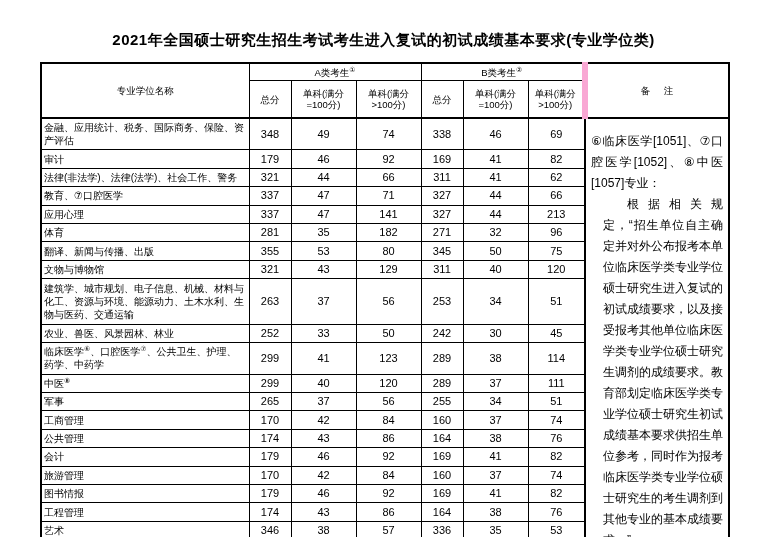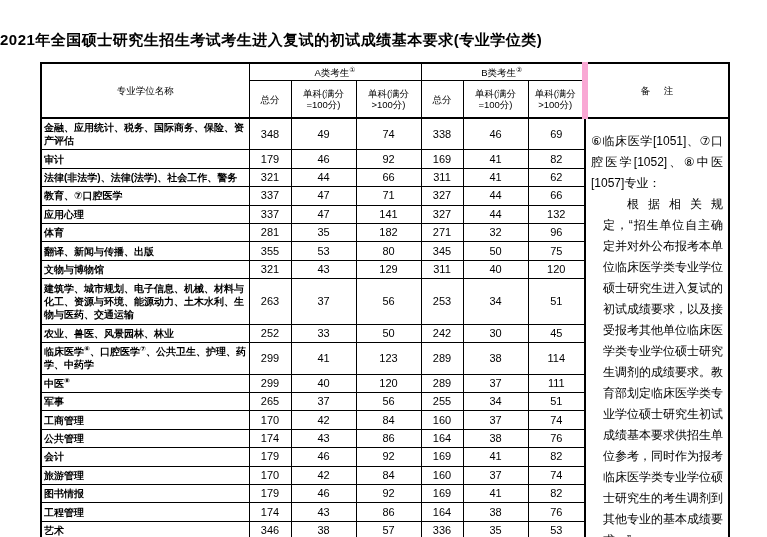--- a/index.html
+++ b/index.html
@@ -4,21 +4,21 @@
 <style>
   html,body{margin:0;padding:0;background:#ffffff;}
   body{
     width:767px;height:537px;position:relative;overflow:hidden;
     font-family:"Liberation Sans","DejaVu Sans",sans-serif;
     color:#000;
     -webkit-font-smoothing:antialiased;
   }
   .page-title{
     position:absolute;left:0;top:31px;width:767px;
-    font-size:15px;font-weight:bold;
+    text-align:center;font-size:15px;font-weight:bold;
     letter-spacing:0.5px;
   }
   table.score-table{
     position:absolute;left:40px;top:62px;width:688px;
     border-collapse:collapse;table-layout:fixed;
     border:2px solid #000;
   }
   .score-table th,.score-table td{
     border:1px solid #000;
     padding:1px 2px;
@@ -30,21 +30,21 @@
     font-size:9.5px;line-height:11px;text-align:center;
   }
   .score-table thead tr.group-row th{height:14px;}
   .score-table thead tr.sub-row th{height:34px;text-align:center;}
   .score-table thead th{border-bottom-width:1px;}
   .score-table thead tr.sub-row th,
   .score-table thead th.rowspan2{border-bottom:2px solid #000;}
   th.name-head{font-size:10px;}
   th.remarks-head{border-left:6px solid #f9a8d4;font-size:10px;letter-spacing:2px;}
   td.name-cell{
-    font-size:10px;line-height:13px;text-align:left;height:14px;font-weight:bold;
+    font-size:10px;line-height:13px;text-align:left;height:14px;
   }
   td.score-cell{
     font-size:11px;line-height:13px;text-align:center;
     font-family:"Liberation Sans","DejaVu Sans",sans-serif;
   }
   td.remarks-cell{
     border-left:2px solid #000;
     vertical-align:top;
     padding:12px 5px 4px 5px;
   }
@@ -134,21 +134,21 @@
         <td class="score-cell">44</td>
         <td class="score-cell">66</td>
       </tr>
       <tr>
         <td class="name-cell">应用心理</td>
         <td class="score-cell">337</td>
         <td class="score-cell">47</td>
         <td class="score-cell">141</td>
         <td class="score-cell">327</td>
         <td class="score-cell">44</td>
-        <td class="score-cell">132</td>
+        <td class="score-cell">213</td>
       </tr>
       <tr>
         <td class="name-cell">体育</td>
         <td class="score-cell">281</td>
         <td class="score-cell">35</td>
         <td class="score-cell">182</td>
         <td class="score-cell">271</td>
         <td class="score-cell">32</td>
         <td class="score-cell">96</td>
       </tr>

